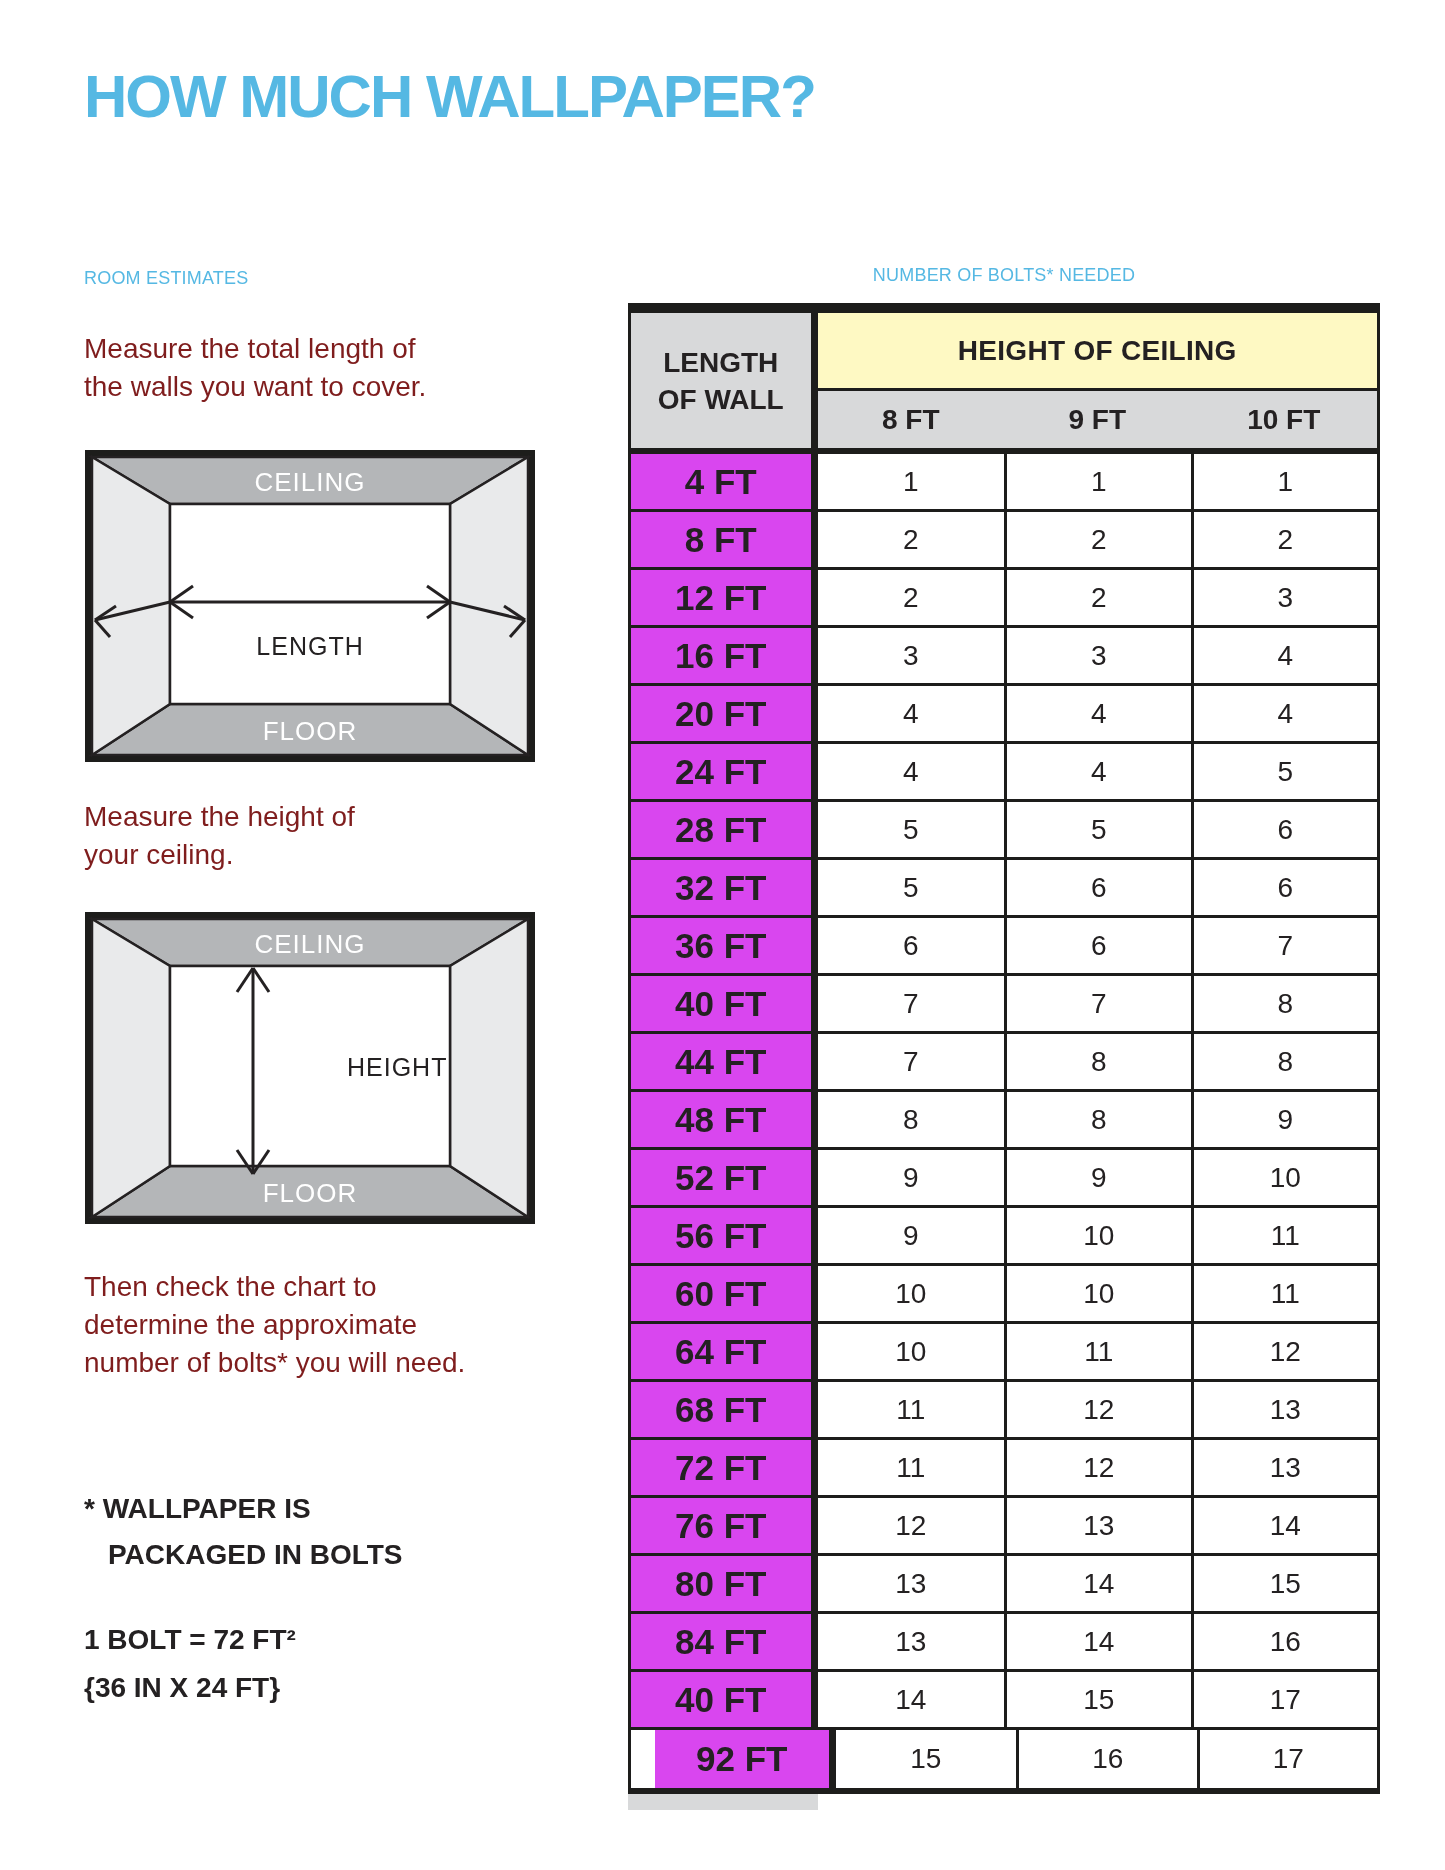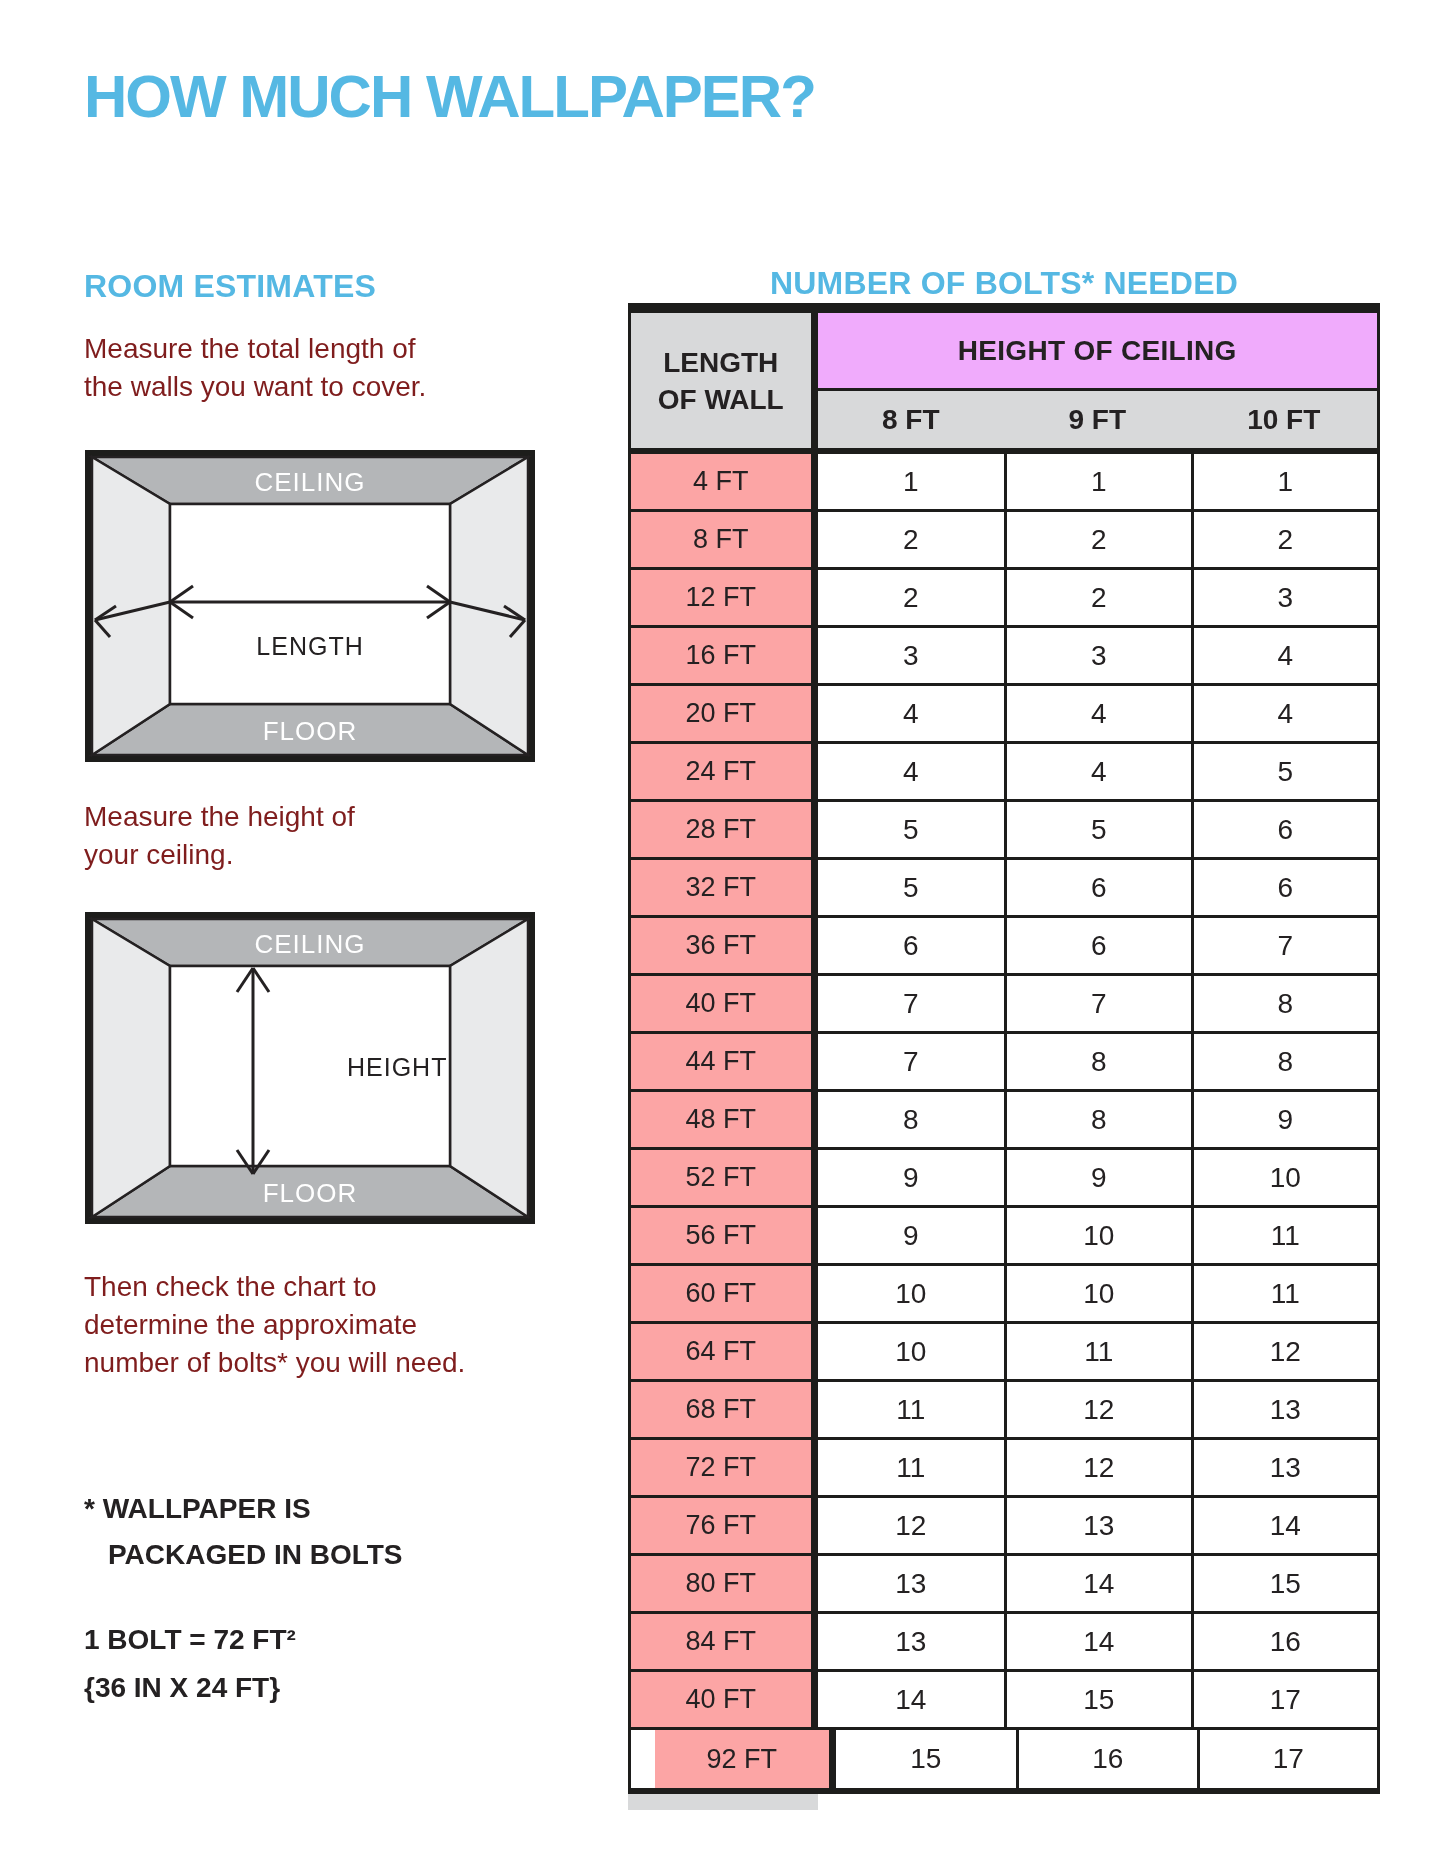--- a/index.html
+++ b/index.html
@@ -13,21 +13,21 @@
 
   
   .page-title {
     left:84px; top:62px;
     font-size:60px; font-weight:bold; letter-spacing:-2px;
     color:var(--accent);
     white-space:nowrap;
     text-align:right;
   }
   .section-heading {
-    font-size:32px; font-weight:bold; color:var(--accent);
+    font-size:18px; font-weight:normal; color:var(--accent);
     letter-spacing:0.2px; white-space:nowrap;
   }
   .body-text {
     font-size:28px; line-height:38px; white-space:pre-line; color:#7f1d1d;
   }
   .footnote-text { font-size:28px; font-weight:bold; line-height:46px; }
   .footnote-text .indent { padding-left:24px; display:block; }
   .bolt-text { font-size:28px; font-weight:bold; line-height:48px; white-space:pre-line;margin-top:24px; }
 
   
@@ -41,30 +41,30 @@
   .t-header { display:grid; grid-template-columns:1fr 3fr; background:#d8d9da; }
   .col0-head {
     display:flex; align-items:center; justify-content:center; text-align:center;
     font-size:28px; font-weight:bold; line-height:37px; white-space:pre-line;
     border-right:7px solid #1d1d1b; background:#d8d9da;
   }
   .right-head { display:flex; flex-direction:column; }
   .group-head {
     height:78px; border-bottom:3px solid #1d1d1b;
     display:flex; align-items:center; justify-content:center;
-    font-size:28px; font-weight:bold; letter-spacing:0.3px; background:#f0abfc;
+    font-size:28px; font-weight:bold; letter-spacing:0.3px; background:#fef9c3;
   }
   .sub-heads { height:57px; display:grid; grid-template-columns:repeat(3,1fr); background:#d8d9da; }
   .sub-heads .cell { display:flex; align-items:center; justify-content:center; font-size:28px; font-weight:bold; }
   .t-divider { height:6px; background:#1d1d1b; }
   .t-row { display:grid; grid-template-columns:repeat(4,1fr); height:58px; border-bottom:3px solid #1d1d1b; }
   .t-row:last-child { border-bottom:none;padding-left:24px; }
   .t-row .cell { display:flex; align-items:center; justify-content:center; }
   .t-row .rowhead {
-    background:#fca5a5; font-size:27px; font-weight:normal;
+    background:#d946ef; font-size:35px; font-weight:bold;
     border-right:7px solid #1d1d1b;
   }
   .t-row .data { font-size:28px; background:#ffffff; }
   .t-row .data.sep { border-left:3px solid #1d1d1b; }
   .t-stub { left:628px; top:1794px; width:190px; height:16px; background:#d8d9da; }
 
   .table-heading { left:628px; top:265px; width:752px; text-align:center; }
 
   svg text { font-family:"Liberation Sans","DejaVu Sans",sans-serif; }
 </style>

